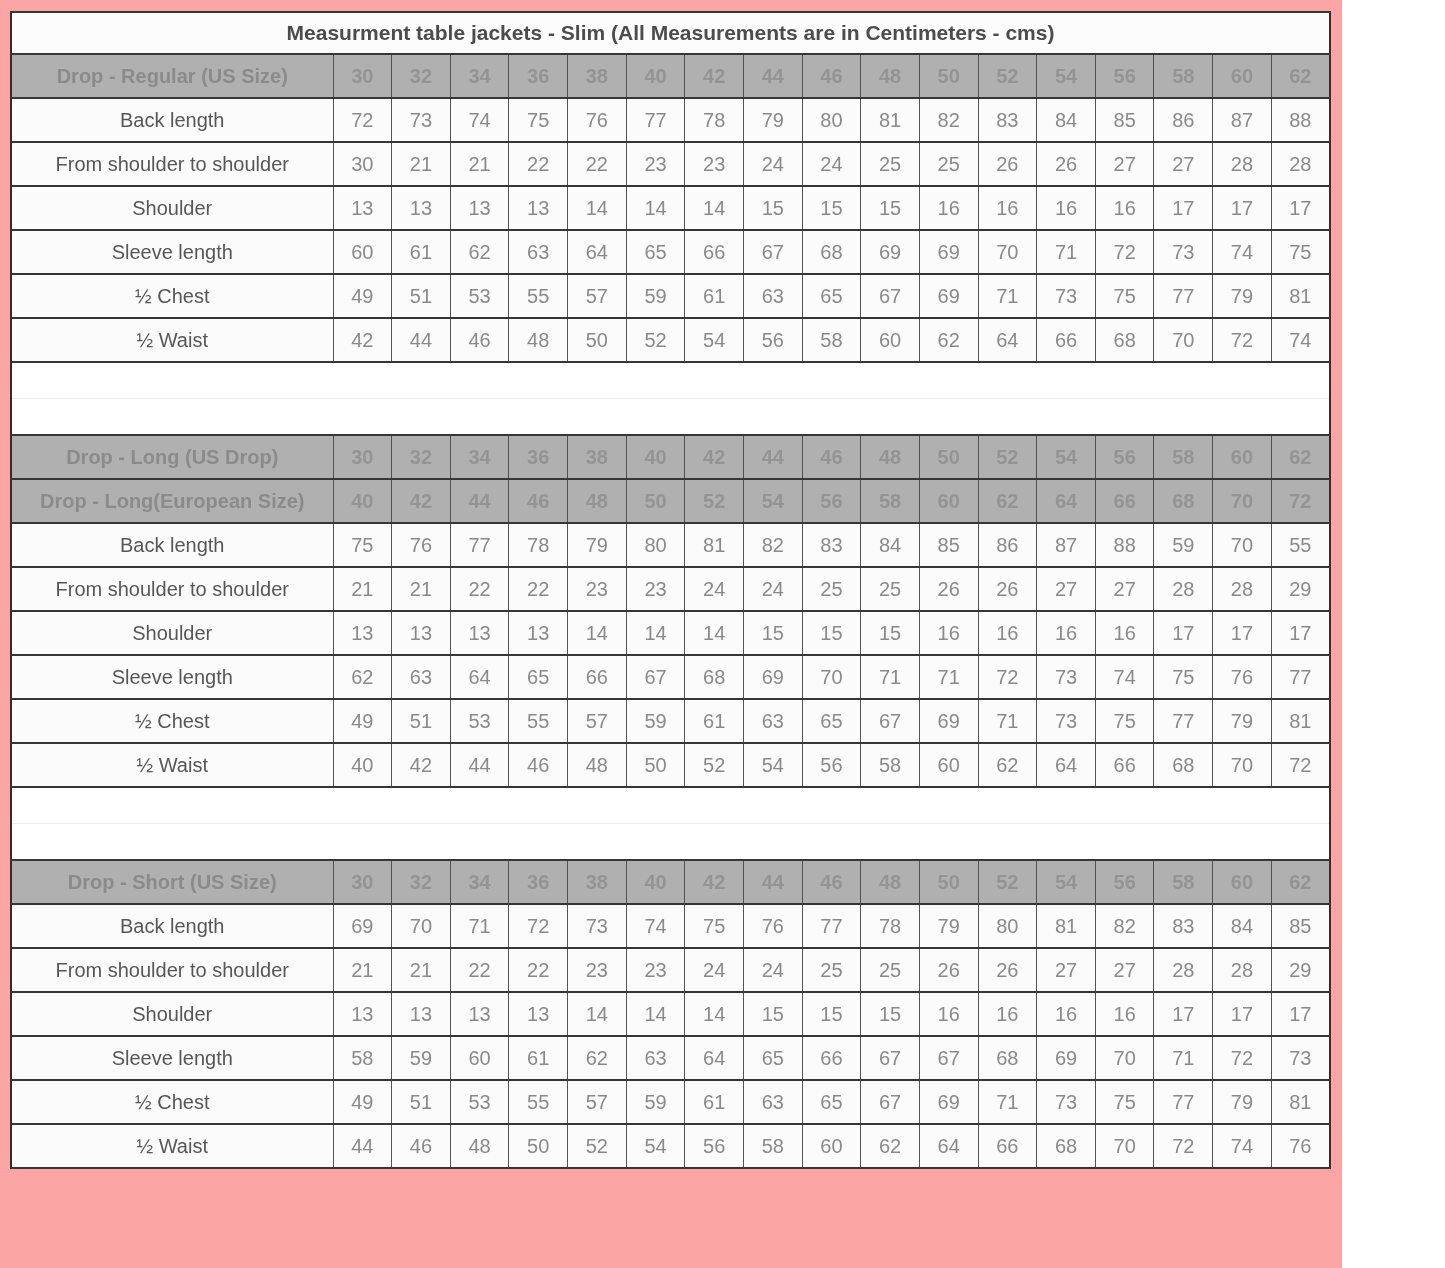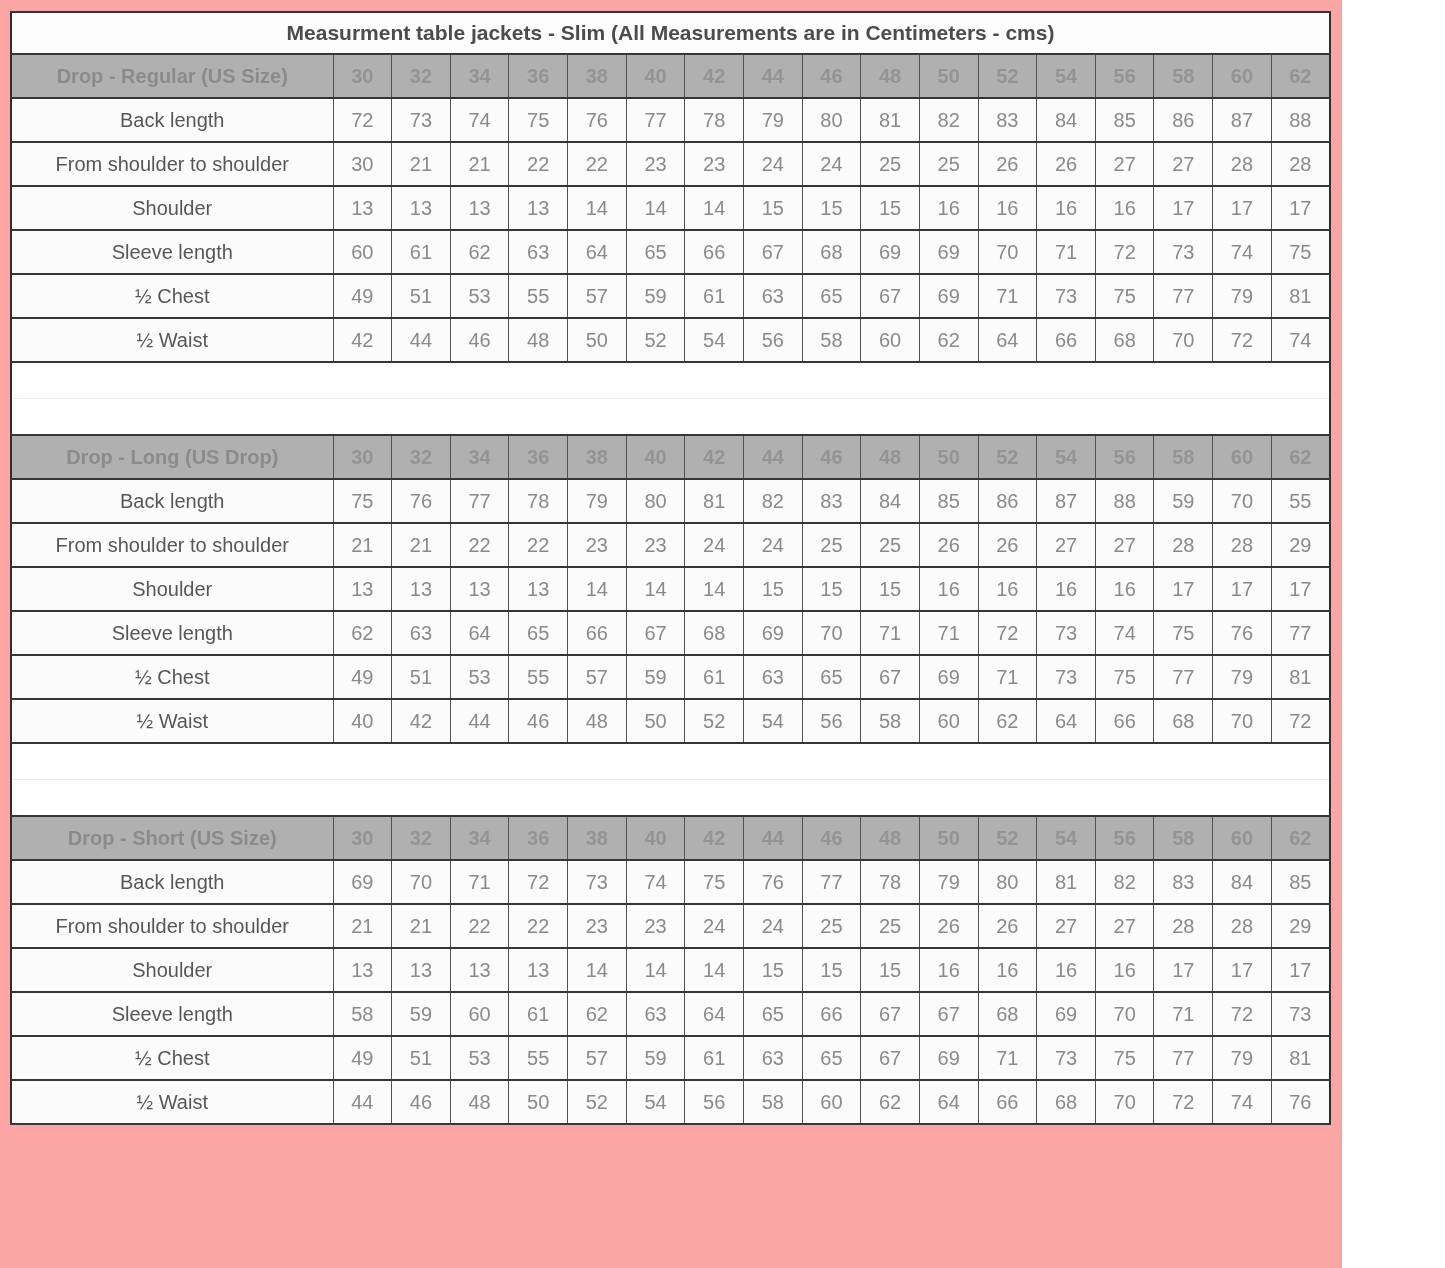--- a/index.html
+++ b/index.html
@@ -261,20 +261,40 @@
           <td class="hdr-val">46</td>
           <td class="hdr-val">48</td>
           <td class="hdr-val">50</td>
           <td class="hdr-val">52</td>
           <td class="hdr-val">54</td>
           <td class="hdr-val">56</td>
           <td class="hdr-val">58</td>
           <td class="hdr-val">60</td>
           <td class="hdr-val">62</td>
         </tr>
+        <tr class="hdr-row">
+          <td class="hdr-label">Drop - Long(European Size)</td>
+          <td class="hdr-val">40</td>
+          <td class="hdr-val">42</td>
+          <td class="hdr-val">44</td>
+          <td class="hdr-val">46</td>
+          <td class="hdr-val">48</td>
+          <td class="hdr-val">50</td>
+          <td class="hdr-val">52</td>
+          <td class="hdr-val">54</td>
+          <td class="hdr-val">56</td>
+          <td class="hdr-val">58</td>
+          <td class="hdr-val">60</td>
+          <td class="hdr-val">62</td>
+          <td class="hdr-val">64</td>
+          <td class="hdr-val">66</td>
+          <td class="hdr-val">68</td>
+          <td class="hdr-val">70</td>
+          <td class="hdr-val">72</td>
+        </tr>
         <tr class="data-row">
           <td class="row-label">Back length</td>
           <td class="val">75</td>
           <td class="val">76</td>
           <td class="val">77</td>
           <td class="val">78</td>
           <td class="val">79</td>
           <td class="val">80</td>
           <td class="val">81</td>
           <td class="val">82</td>

